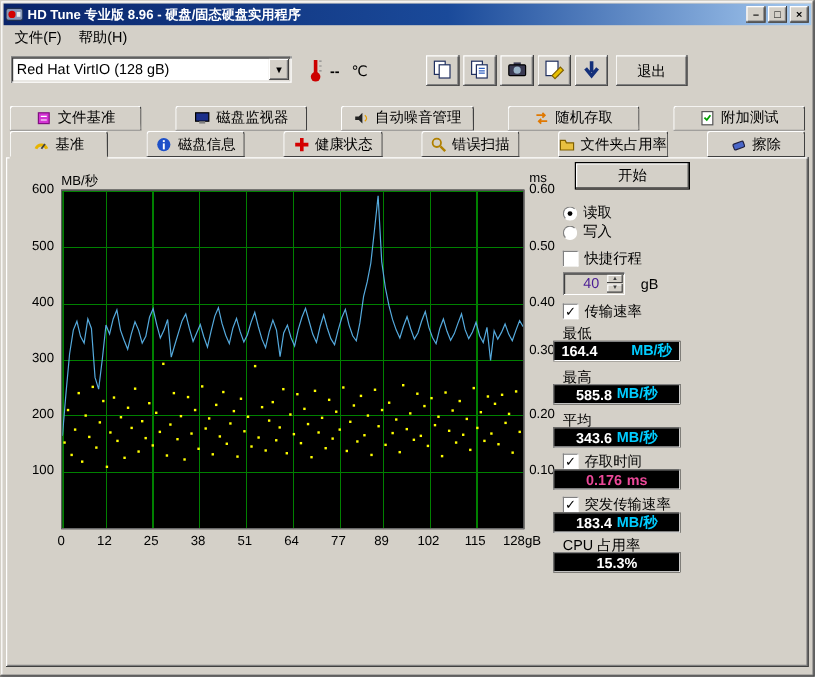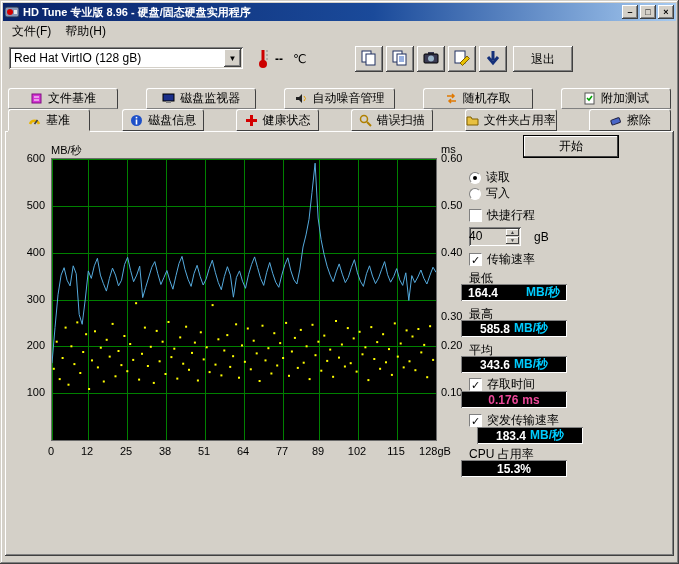--- a/index.html
+++ b/index.html
@@ -49,47 +49,47 @@
     box-shadow:inset -1px -1px 0 #404040,inset 1px 1px 0 #fff,inset -2px -2px 0 #808080,inset 2px 2px 0 #d4d0c8;}
   #chart-area{position:absolute;left:2px;top:2px;width:456px;height:345px;}
   #plot{position:absolute;left:44px;top:25px;width:386px;height:283px;background:#000;border:1px solid #6a6a6a;}
   .tick-label{position:absolute;font-size:11px;color:#000;white-space:nowrap;}
   .axis-unit{position:absolute;font-size:11px;color:#000;}
   #unit-left{left:44px;top:10px;}
   #unit-right{left:434px;top:10px;}
   
   .controls{position:absolute;left:455px;top:133px;width:218px;height:345px;}
   .start-btn{position:absolute;left:24px;top:2px;width:96px;height:23px;background:#d4d0c8;font-size:12px;
-    border:1px solid #000;box-shadow:inset -1px -1px 0 #404040,inset 1px 1px 0 #fff;cursor:default;margin-left:44px;}
+    border:1px solid #000;box-shadow:inset -1px -1px 0 #404040,inset 1px 1px 0 #fff;cursor:default;}
   .ctl-row{position:absolute;left:14px;display:flex;align-items:center;gap:5px;white-space:nowrap;}
   .radio{width:12px;height:12px;border-radius:50%;background:#fff;border:1px solid;border-color:#808080 #fff #fff #808080;
     display:inline-flex;align-items:center;justify-content:center;flex:none;}
   .radio .dot{width:4px;height:4px;border-radius:50%;background:#000;visibility:hidden;}
   .radio.on .dot{visibility:visible;}
   .checkbox{width:13px;height:13px;background:#fff;border:1px solid;border-color:#808080 #fff #fff #808080;
     display:inline-flex;align-items:center;justify-content:center;font-size:11px;font-weight:bold;flex:none;}
   .checkbox .mark{visibility:hidden;line-height:10px;}
   .checkbox.on .mark{visibility:visible;}
   #row-read{top:36px;} #row-write{top:52px;} #row-shortstroke{top:74px;}
   #row-spin{top:94px;}
   .spinbox{position:relative;width:52px;height:19px;background:#d4d0c8;
     box-shadow:inset 1px 1px 0 #808080,inset -1px -1px 0 #fff,inset 2px 2px 0 #404040,inset -2px -2px 0 #d4d0c8;}
-  .spin-val{position:absolute;left:0;top:2px;color:#000000;}
+  .spin-val{position:absolute;left:17px;top:2px;color:#4c1d95;}
   .spinner{position:absolute;right:2px;top:2px;display:flex;flex-direction:column;gap:1px;}
   .spin-arrow{width:13px;height:7px;background:#d4d0c8;font-size:5px;line-height:7px;text-align:center;color:#404040;
     box-shadow:inset -1px -1px 0 #404040,inset 1px 1px 0 #fff;}
   #row-transfer{top:118px;}
   .result-label{position:absolute;left:14px;}
   #lbl-min{top:137px;} #lbl-max{top:173px;} #lbl-avg{top:209px;} #lbl-cpu{top:313px;}
   .value-box{position:absolute;left:6px;width:106px;height:17px;background:#000;
     box-shadow:inset 1px 1px 0 #808080,inset -1px -1px 0 #fff;
     display:flex;align-items:center;justify-content:center;gap:4px;font-weight:bold;font-size:12px;}
   #box-min{top:151px;gap:28px;} #box-max{top:187px;} #box-avg{top:223px;}
   #row-access{top:243px;} #box-access{top:258px;}
-  #row-burst{top:279px;} #box-burst{top:294px;margin-left:16px;}
+  #row-burst{top:279px;} #box-burst{top:294px;}
   #box-cpu{top:327px;}
   .value-box .val{color:#fff;} .value-box .unit{color:#00ccff;}
   .value-box.yellow .val,.value-box.yellow .unit{color:#ec4899;}
 </style>
 </head>
 <body>
 
 <div id="window">
 
   <div class="titlebar">
@@ -406,21 +406,21 @@
           </svg>
       </div>
     <div class="tick-label" style="left: 0px; top: 253.167px; width: 38px; text-align: right;">100</div>
         <div class="tick-label" style="left: 0px; top: 206.333px; width: 38px; text-align: right;">200</div>
         <div class="tick-label" style="left: 0px; top: 159.5px; width: 38px; text-align: right;">300</div>
         <div class="tick-label" style="left: 0px; top: 112.667px; width: 38px; text-align: right;">400</div>
         <div class="tick-label" style="left: 0px; top: 65.8333px; width: 38px; text-align: right;">500</div>
         <div class="tick-label" style="left: 0px; top: 19px; width: 38px; text-align: right;">600</div>
         <div class="tick-label" style="left: 434px; top: 253.167px; width: 30px;">0.10</div>
         <div class="tick-label" style="left: 434px; top: 206.333px; width: 30px;">0.20</div>
-        <div class="tick-label" style="left: 434px; top: 177px; width: 30px;">0.30</div>
+        <div class="tick-label" style="left: 434px; top: 153px; width: 30px;">0.30</div>
         <div class="tick-label" style="left: 434px; top: 112.667px; width: 30px;">0.40</div>
         <div class="tick-label" style="left: 434px; top: 65.8333px; width: 30px;">0.50</div>
         <div class="tick-label" style="left: 434px; top: 19px; width: 30px;">0.60</div>
         <div class="tick-label" style="left: 26px; top: 312px; width: 36px; text-align: center;">0</div>
         <div class="tick-label" style="left: 62px; top: 312px; width: 36px; text-align: center;">12</div>
         <div class="tick-label" style="left: 101px; top: 312px; width: 36px; text-align: center;">25</div>
         <div class="tick-label" style="left: 140px; top: 312px; width: 36px; text-align: center;">38</div>
         <div class="tick-label" style="left: 179px; top: 312px; width: 36px; text-align: center;">51</div>
         <div class="tick-label" style="left: 218px; top: 312px; width: 36px; text-align: center;">64</div>
         <div class="tick-label" style="left: 257px; top: 312px; width: 36px; text-align: center;">77</div>

